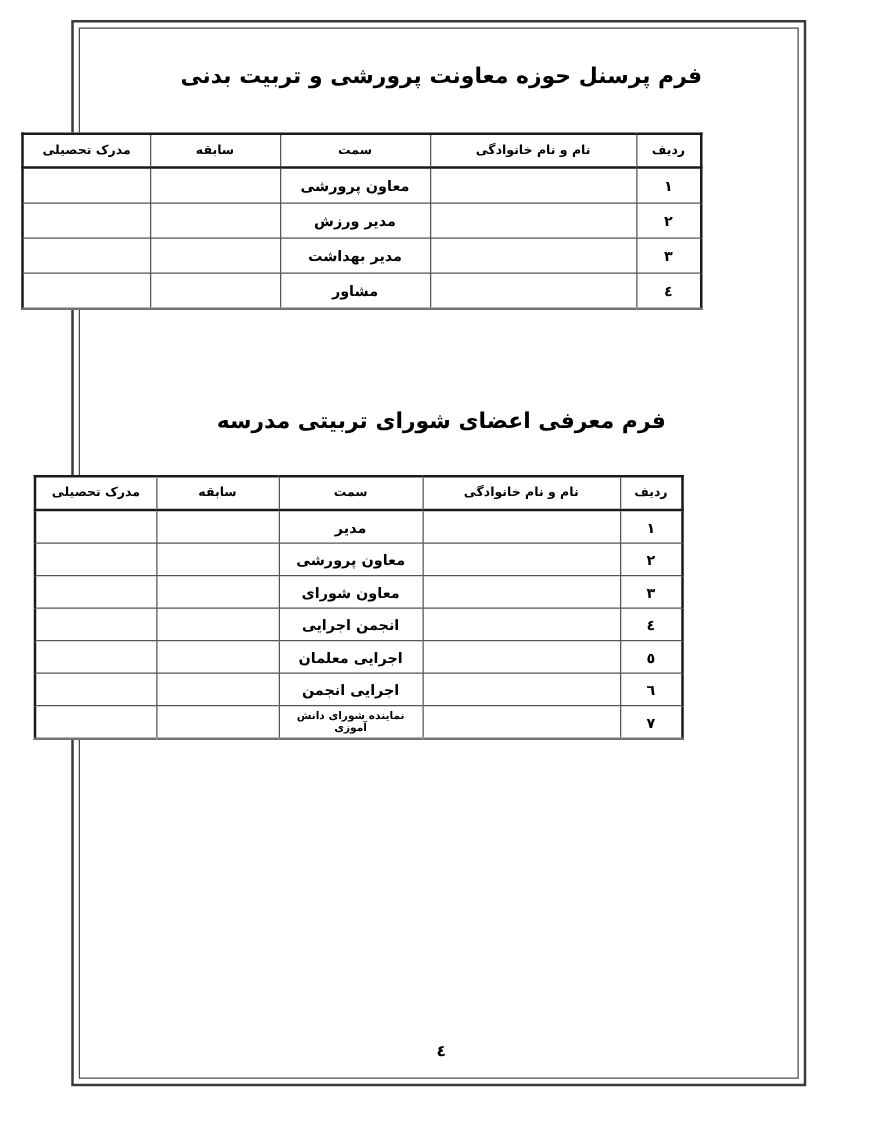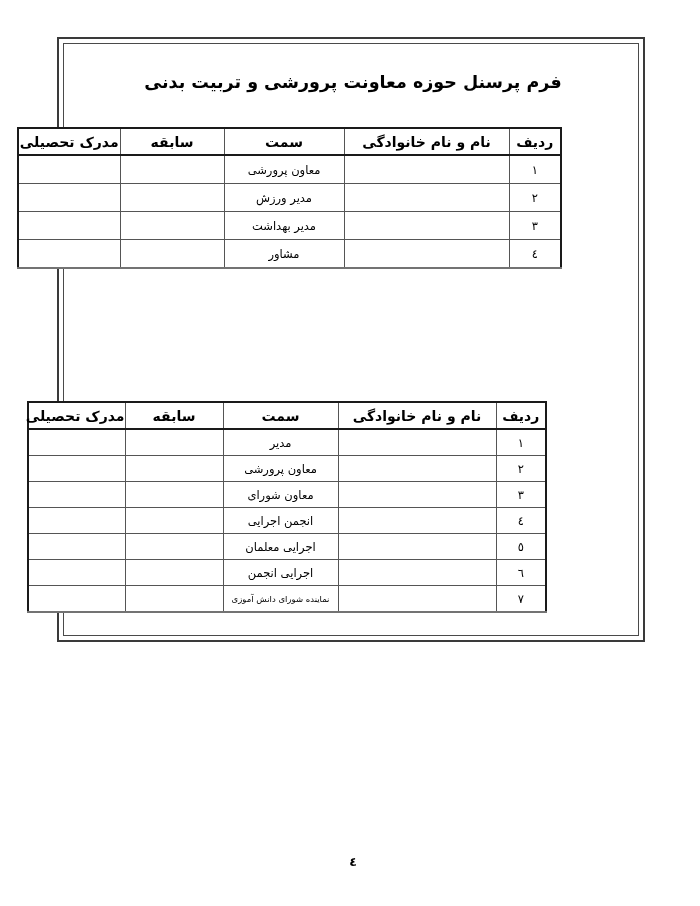--- a/index.html
+++ b/index.html
@@ -13,23 +13,23 @@
     height: 906px;
     position: relative;
     font-family: "DejaVu Sans", "Liberation Sans", sans-serif;
     overflow: hidden;
   }
 
   
   .page-frame {
     position: absolute;
     left: 57px;
-    top: 37px;
+    top: 16px;
     width: 588px;
-    height: 605px;
+    height: 853px;
     border: 2px solid #3a3a3a;
     box-sizing: border-box;
     background: #ffffff;
   }
   .page-frame-inner {
     position: absolute;
     left: 4px;
     top: 4px;
     right: 4px;
     bottom: 4px;
@@ -72,29 +72,29 @@
   table.form-table th,
   table.form-table td {
     border: 1px solid #555555;
     text-align: center;
     vertical-align: middle;
     padding: 0;
     color: #000000;
   }
   table.form-table thead th {
     font-weight: bold;
-    font-size: 14px;
+    font-size: 10px;
     height: 25px;
     border-top: 2px solid #1a1a1a;
     border-bottom: 2px solid #1a1a1a;
     white-space: nowrap;
   }
   table.form-table tbody td {
     font-size: 11.5px;
-    font-weight: normal;
+    font-weight: bold;
   }
   table.form-table tbody tr:last-child td {
     border-bottom: 2px solid #737373;
   }
   table.form-table th.edge-right,
   table.form-table td.edge-right {
     border-right: 2px solid #1a1a1a;
   }
   table.form-table th.edge-left,
   table.form-table td.edge-left {
@@ -185,20 +185,21 @@
         <tr>
           <td class="cell-index edge-right">٤</td>
           <td class="cell-blank"></td>
           <td class="cell-role">مشاور</td>
           <td class="cell-blank"></td>
           <td class="cell-blank edge-left"></td>
         </tr>
       </tbody>
     </table>
 
+    <div class="form-heading" id="heading-two">فرم  معرفی اعضای شورای تربیتی مدرسه</div>
 
     <table class="form-table" id="table-council">
       <colgroup>
         <col style="width:50px">
         <col style="width:158px">
         <col style="width:115px">
         <col style="width:98px">
         <col style="width:97px">
       </colgroup>
       <thead>

